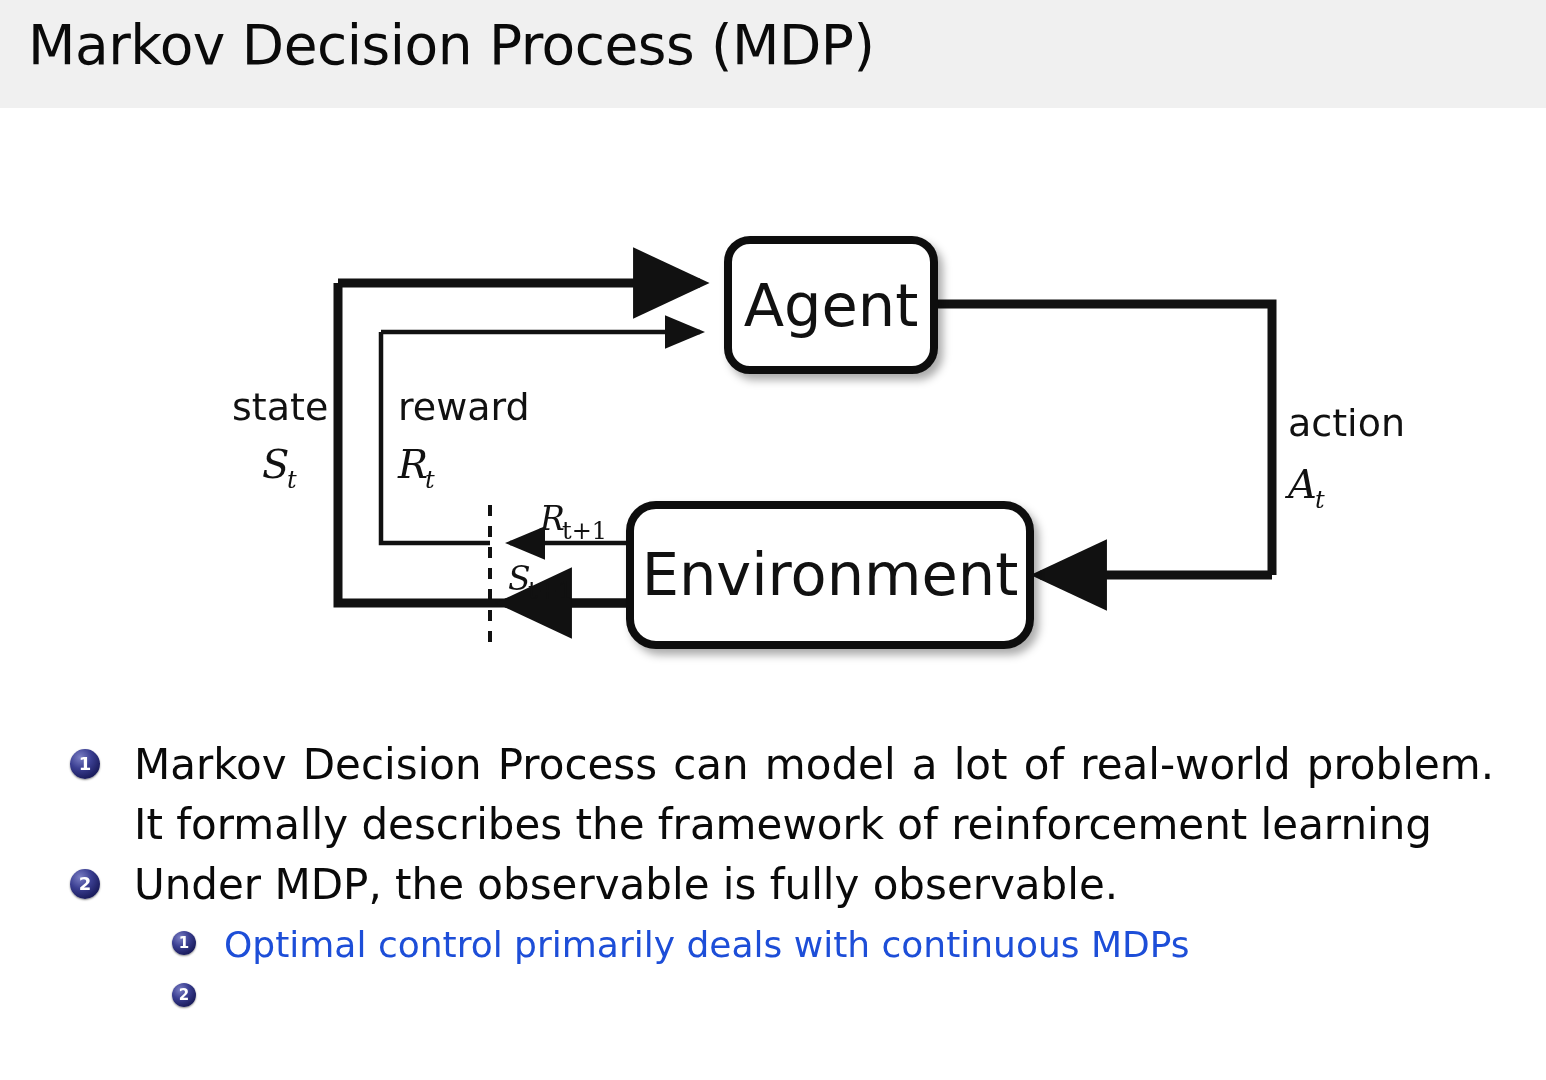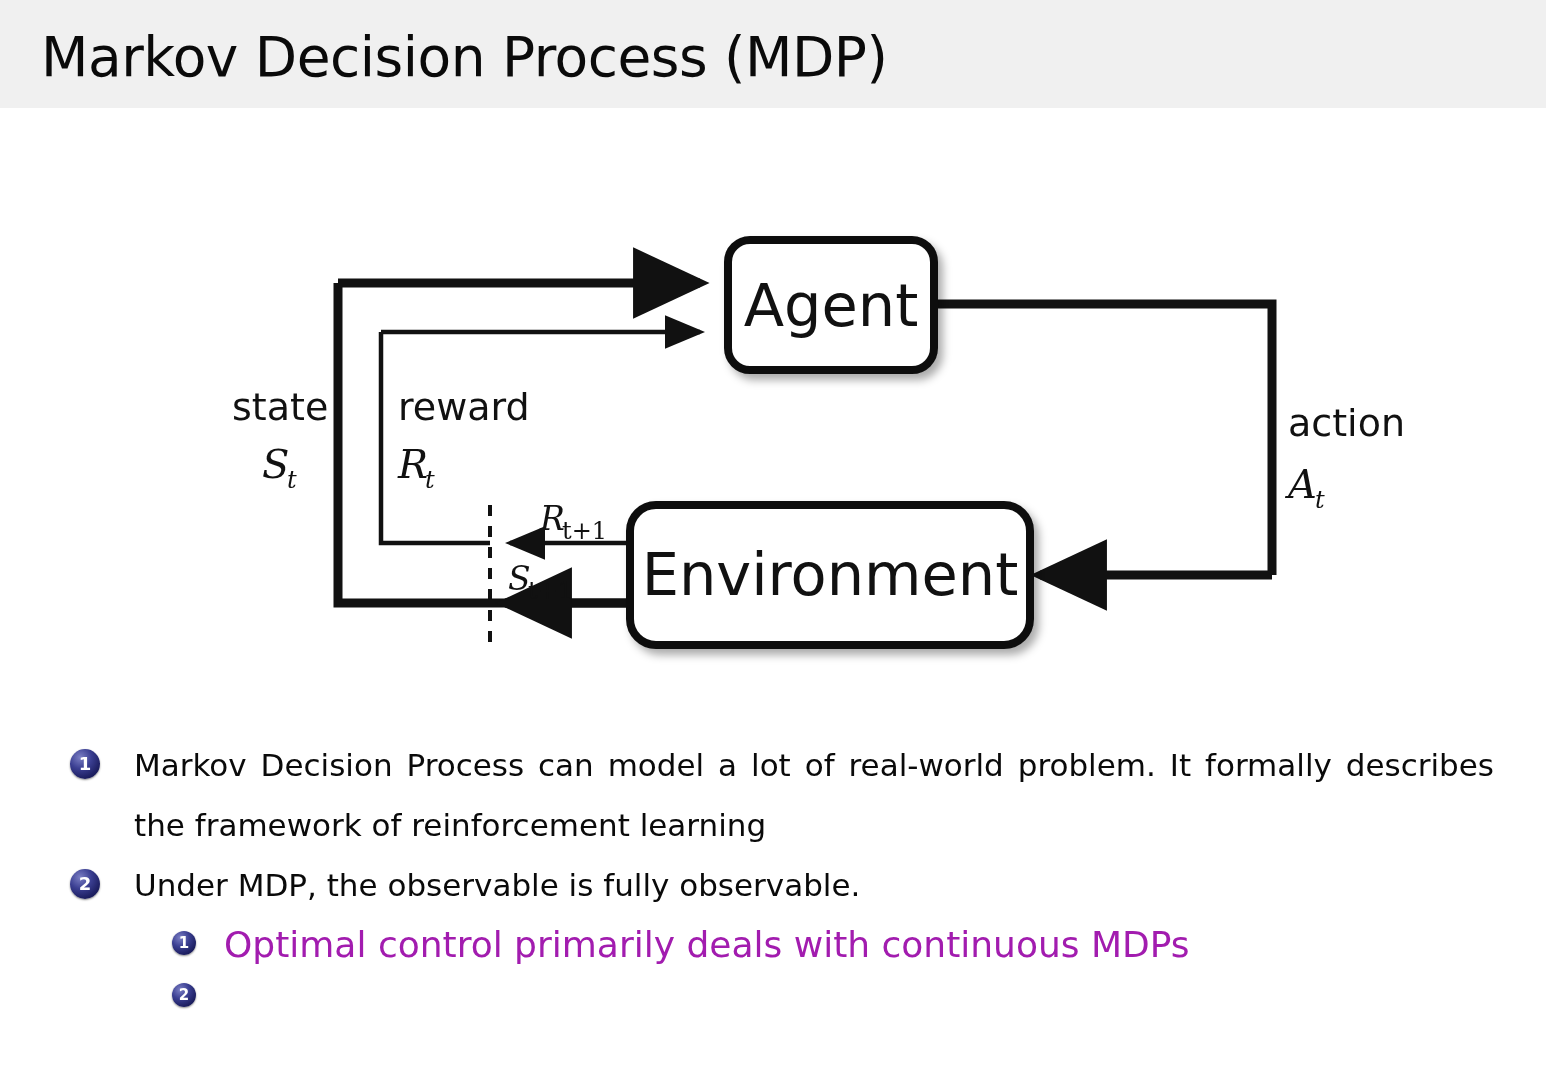--- a/index.html
+++ b/index.html
@@ -22,29 +22,28 @@
     position: absolute;
     left: 0;
     top: 0;
     width: 1546px;
     height: 108px;
     background: #f0f0f0;
   }
   #slide-title {
     position: absolute;
     left: 28px;
-    top: 24px;
+    top: 12px;
     font-size: 55px;
     line-height: 66px;
     font-weight: 400;
     letter-spacing: -0.5px;
     color: #0a0a0a;
     white-space: nowrap;
     font-family: "DejaVu Sans", sans-serif;
-    margin-left: 13px;
   }
 
   
   #diagram {
     position: absolute;
     left: 0;
     top: 108px;
     width: 1546px;
     height: 600px;
   }
@@ -113,41 +112,41 @@
     width: 30px;
     height: 30px;
     line-height: 30px;
     font-size: 18px;
     margin-left: 70px;
     margin-top: 14px;
   }
   .lvl1 .bullet-text {
     margin-left: 34px;
     max-width: 1360px;
-    font-size: 31px;
+    font-size: 42px;
     line-height: 60px;
     color: #0a0a0a;
     font-family: "DejaVu Sans", sans-serif;
     text-align: justify;
     text-justify: inter-word;
   }
   .lvl2 .bullet-badge {
     width: 24px;
     height: 24px;
     line-height: 24px;
     font-size: 15px;
     margin-left: 172px;
     margin-top: 12px;
   }
   .lvl2 .bullet-text {
     margin-left: 28px;
     max-width: 1180px;
     font-size: 36px;
     line-height: 52px;
-    color: #a21caf;
+    color: #1d4ed8;
     font-family: "DejaVu Sans", sans-serif;
   }
   .sub-list { margin-top: 4px; }
 </style>
 </head>
 <body>
 
 <div id="slide-header">
   <div id="slide-title">Markov Decision Process (MDP)</div>
 </div>

